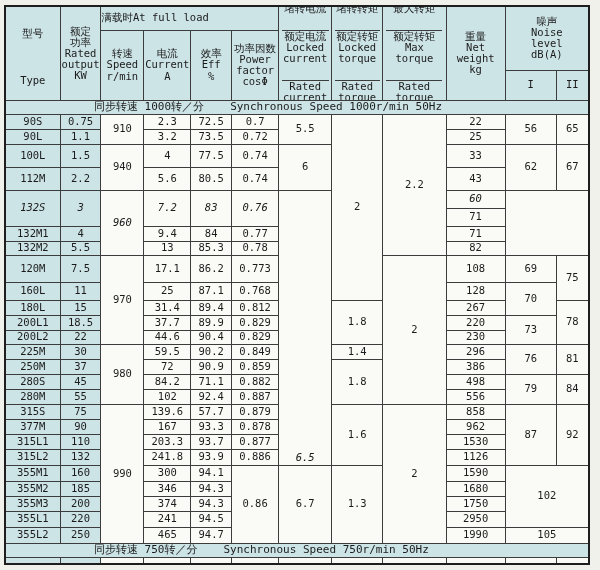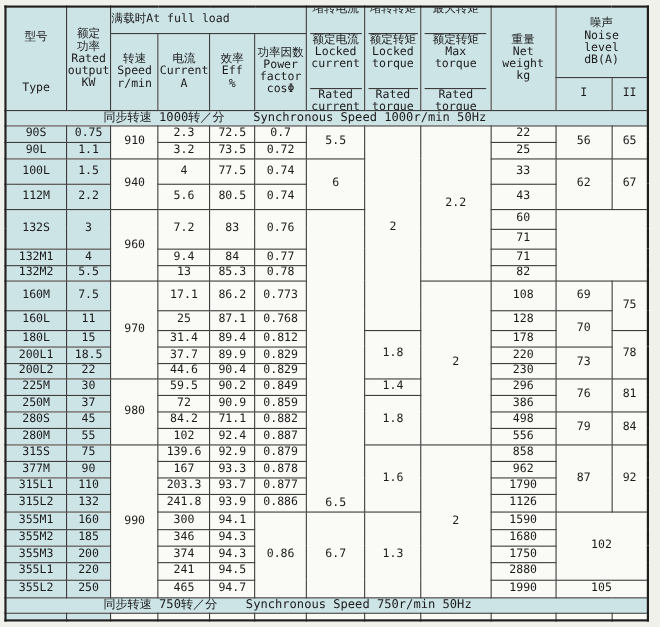--- a/index.html
+++ b/index.html
@@ -199,21 +199,21 @@
           <td rowspan="2" class="">67</td>
         </tr>
         <tr style="height: 23px;">
           <td class="tint">112M</td>
           <td class="tint">2.2</td>
           <td class="">5.6</td>
           <td class="">80.5</td>
           <td class="">0.74</td>
           <td class="">43</td>
         </tr>
-        <tr style="height: 18px;">
+        <tr style="height: 18px; font-style: italic;">
           <td rowspan="2" class="tint">132S</td>
           <td rowspan="2" class="tint">3</td>
           <td rowspan="4" class="">960</td>
           <td rowspan="2" class="">7.2</td>
           <td rowspan="2" class="">83</td>
           <td rowspan="2" class="">0.76</td>
           <td rowspan="17" class="vb">6.5</td>
           <td class="">60</td>
         </tr>
         <tr style="height: 18px;">
@@ -229,21 +229,21 @@
         </tr>
         <tr style="height: 14px;">
           <td class="tint">132M2</td>
           <td class="tint">5.5</td>
           <td class="">13</td>
           <td class="">85.3</td>
           <td class="">0.78</td>
           <td class="">82</td>
         </tr>
         <tr style="height: 27px;">
-          <td class="tint">160M</td>
+          <td class="tint">120M</td>
           <td class="tint">7.5</td>
           <td rowspan="5" class="">970</td>
           <td class="">17.1</td>
           <td class="">86.2</td>
           <td class="">0.773</td>
           <td rowspan="9" class="">2</td>
           <td class="">108</td>
           <td class="">69</td>
           <td rowspan="2" class="">75</td>
         </tr>
@@ -256,21 +256,21 @@
           <td class="">128</td>
           <td rowspan="2" class="">70</td>
         </tr>
         <tr style="height: 15px;">
           <td class="tint">180L</td>
           <td class="tint">15</td>
           <td class="">31.4</td>
           <td class="">89.4</td>
           <td class="">0.812</td>
           <td rowspan="3" class="">1.8</td>
-          <td class="">178</td>
+          <td class="">267</td>
           <td rowspan="3" class="">78</td>
         </tr>
         <tr style="height: 15px;">
           <td class="tint">200L1</td>
           <td class="tint">18.5</td>
           <td class="">37.7</td>
           <td class="">89.9</td>
           <td class="">0.829</td>
           <td class="">220</td>
           <td rowspan="2" class="">73</td>
@@ -320,21 +320,21 @@
           <td class="">102</td>
           <td class="">92.4</td>
           <td class="">0.887</td>
           <td class="">556</td>
         </tr>
         <tr style="height: 15px;">
           <td class="tint">315S</td>
           <td class="tint">75</td>
           <td rowspan="9" class="">990</td>
           <td class="">139.6</td>
-          <td class="">92.9</td>
+          <td class="">57.7</td>
           <td class="">0.879</td>
           <td rowspan="4" class="">1.6</td>
           <td rowspan="9" class="">2</td>
           <td class="">858</td>
           <td rowspan="4" class="">87</td>
           <td rowspan="4" class="">92</td>
         </tr>
         <tr style="height: 15px;">
           <td class="tint">377M</td>
           <td class="tint">90</td>
@@ -342,21 +342,21 @@
           <td class="">93.3</td>
           <td class="">0.878</td>
           <td class="">962</td>
         </tr>
         <tr style="height: 15px;">
           <td class="tint">315L1</td>
           <td class="tint">110</td>
           <td class="">203.3</td>
           <td class="">93.7</td>
           <td class="">0.877</td>
-          <td class="">1790</td>
+          <td class="">1530</td>
         </tr>
         <tr style="height: 16px;">
           <td class="tint">315L2</td>
           <td class="tint">132</td>
           <td class="">241.8</td>
           <td class="">93.9</td>
           <td class="">0.886</td>
           <td class="">1126</td>
         </tr>
         <tr style="height: 16px;">
@@ -382,21 +382,21 @@
           <td class="tint">200</td>
           <td class="">374</td>
           <td class="">94.3</td>
           <td class="">1750</td>
         </tr>
         <tr style="height: 16px;">
           <td class="tint">355L1</td>
           <td class="tint">220</td>
           <td class="">241</td>
           <td class="">94.5</td>
-          <td class="">2880</td>
+          <td class="">2950</td>
         </tr>
         <tr style="height: 16px;">
           <td class="tint">355L2</td>
           <td class="tint">250</td>
           <td class="">465</td>
           <td class="">94.7</td>
           <td class="">1990</td>
           <td colspan="2" class="">105</td>
         </tr>
         <tr class="band">

